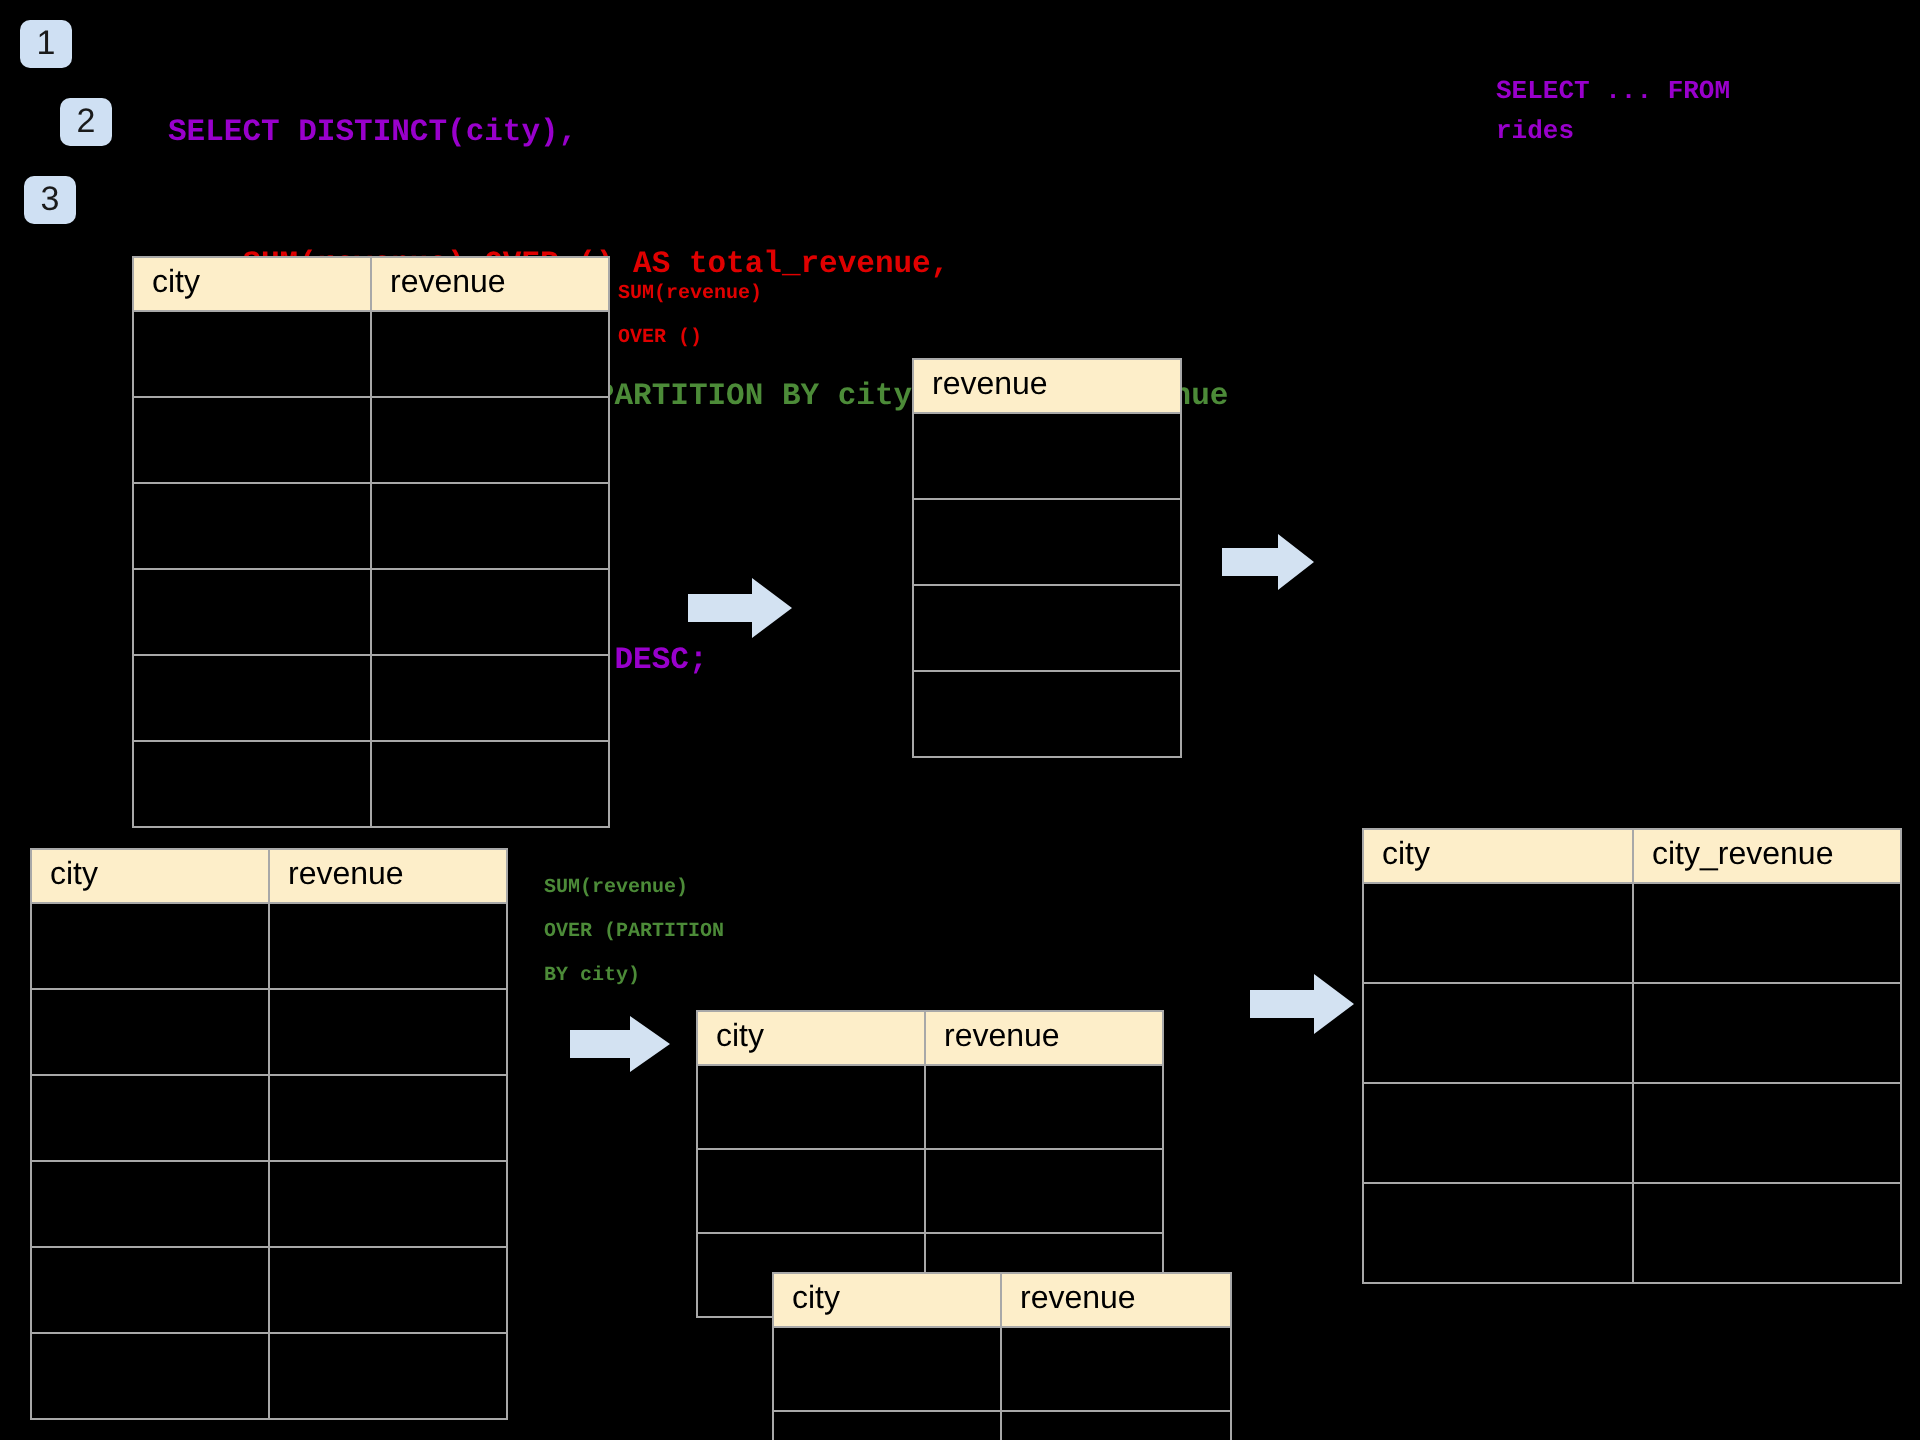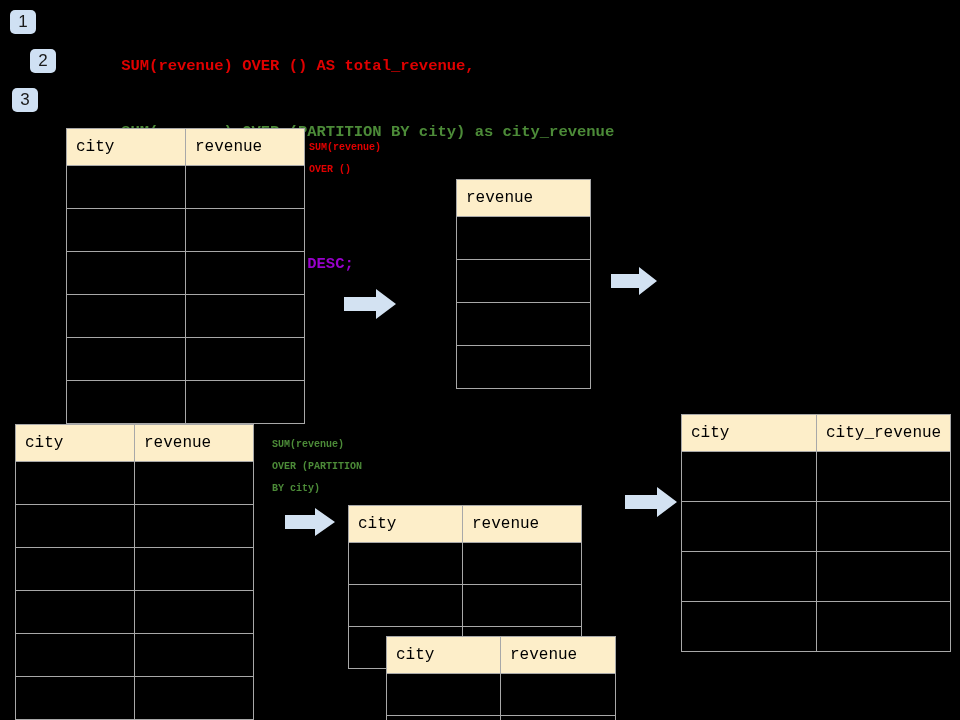--- a/index.html
+++ b/index.html
@@ -79,26 +79,26 @@
     border: 1px solid #a8a8a8;
   }
   .tbl th, .tbl td {
     border: 1px solid #a8a8a8;
     padding: 0;
     margin: 0;
   }
   .tbl th {
     background: #fdeec9;
     color: #000000;
-    font-family: Liberation Mono, monospace;
+    font-family: Liberation Sans, sans-serif;
     font-size: 16px;
     font-weight: normal;
     text-align: left;
     padding: 0 0 0 9px;
-    height: 37px;
+    height: 27px;
     box-sizing: border-box;
   }
   .tbl td {
     background: #000000;
     height: 42px;
   }
 
   
   #tbl-rides-top  { left: 66px;  top: 128px; width: 239px; }
   #tbl-rides-top  th:first-child { width: 119px; }
@@ -133,26 +133,29 @@
 </head>
 <body>
 
 <div id="canvas">
 
   <div class="badge" id="badge-1">1</div>
   <div class="badge" id="badge-2">2</div>
   <div class="badge" id="badge-3">3</div>
 
   <div class="code" id="sql-block">
+    <span class="sql-line c-purple">SELECT DISTINCT(city),</span>
     <span class="sql-line c-red">    SUM(revenue) OVER () AS total_revenue,</span>
     <span class="sql-line c-green">    SUM(revenue) OVER (PARTITION BY city) as city_revenue</span>
     <span class="sql-line c-purple">  FROM rides</span>
     <span class="sql-line c-purple">  ORDER by city_revenue DESC;</span>
   </div>
 
+  <div class="code" id="sql-side">SELECT ... FROM
+rides</div>
 
   <div class="annot" id="annot-over-empty">SUM(revenue)
 OVER ()</div>
   <div class="annot" id="annot-partition">SUM(revenue)
 OVER (PARTITION
 BY city)</div>
 
   <table class="tbl" id="tbl-rides-top">
       <thead>
         <tr>

